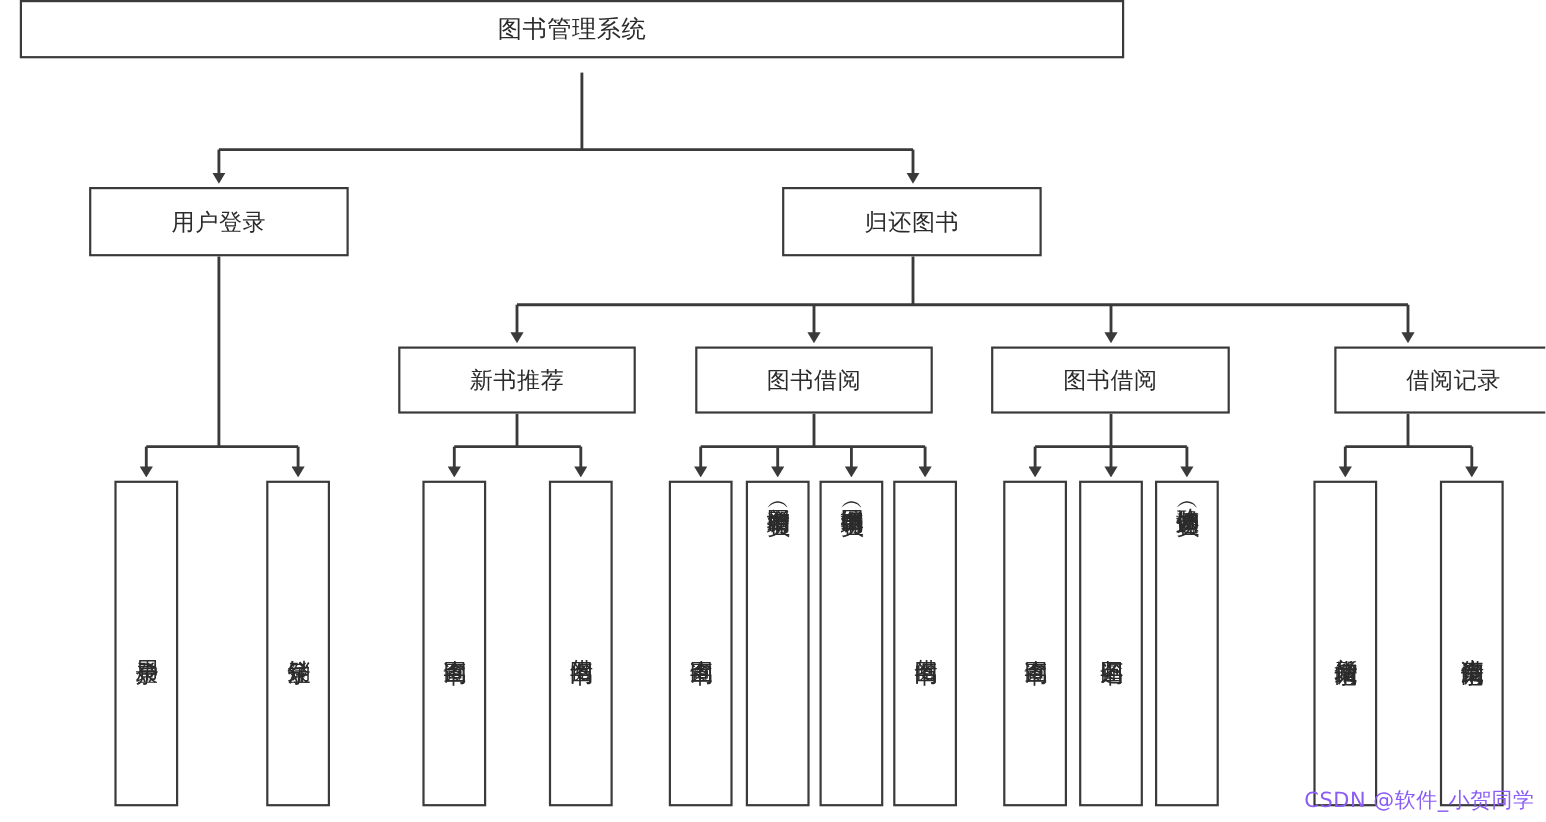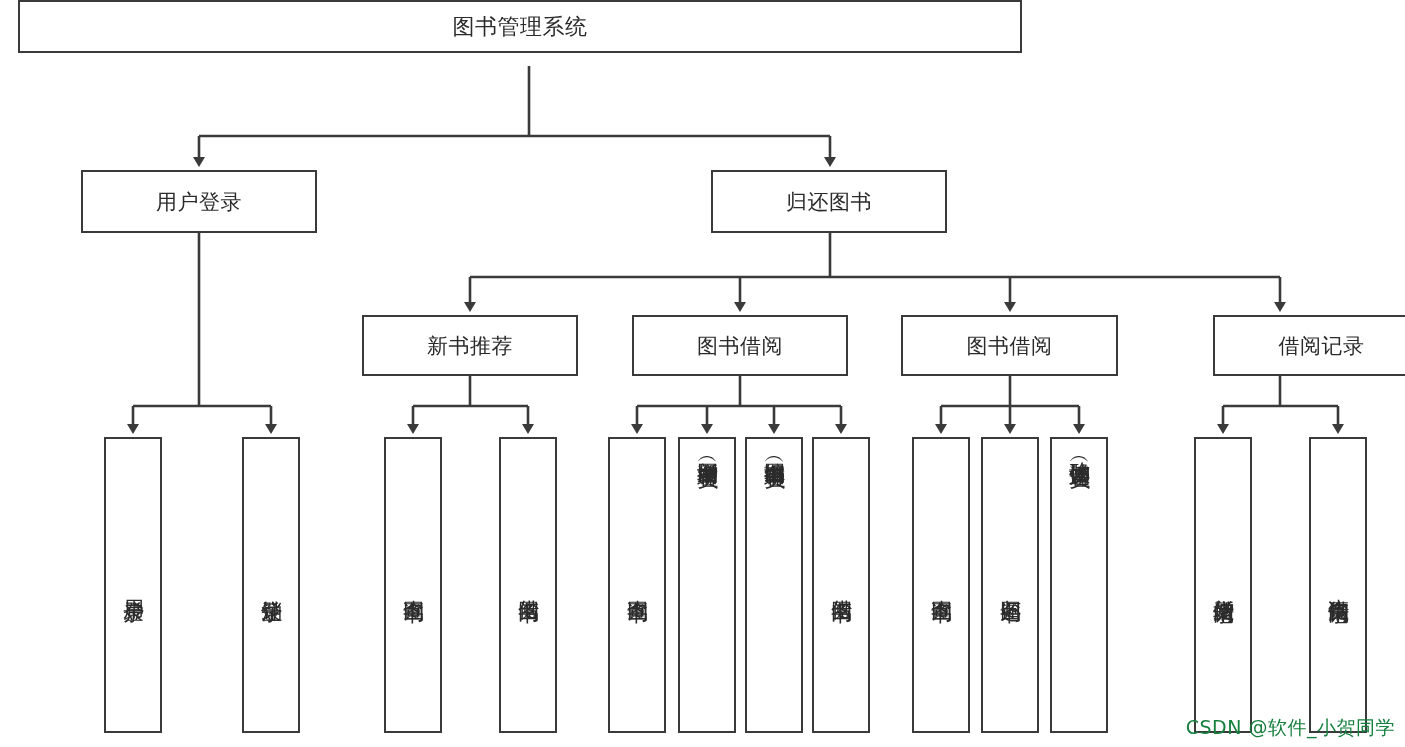--- a/index.html
+++ b/index.html
@@ -56,21 +56,21 @@
   }
   .node.vert.centered {
     align-items: center;
     padding-top: 0;
   }
   .watermark {
     position: absolute;
     right: 10px;
     bottom: 6px;
     font-size: 19px;
-    color: #15803d;
+    color: #8b5cf6;
     white-space: nowrap;
     letter-spacing: 0.5px;
   }
 </style>
 </head>
 <body>
 
 <div id="canvas">
 
   <svg class="wires" viewBox="0 0 1405 747" xmlns="http://www.w3.org/2000/svg">

